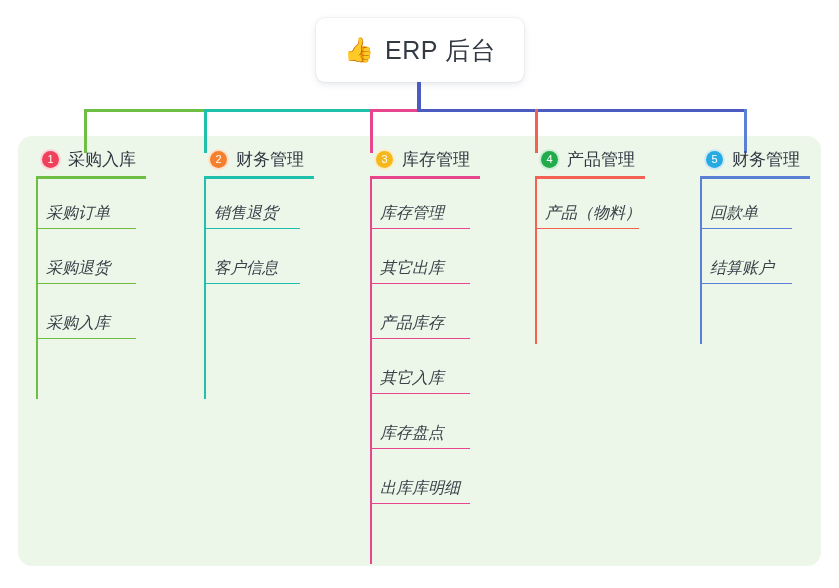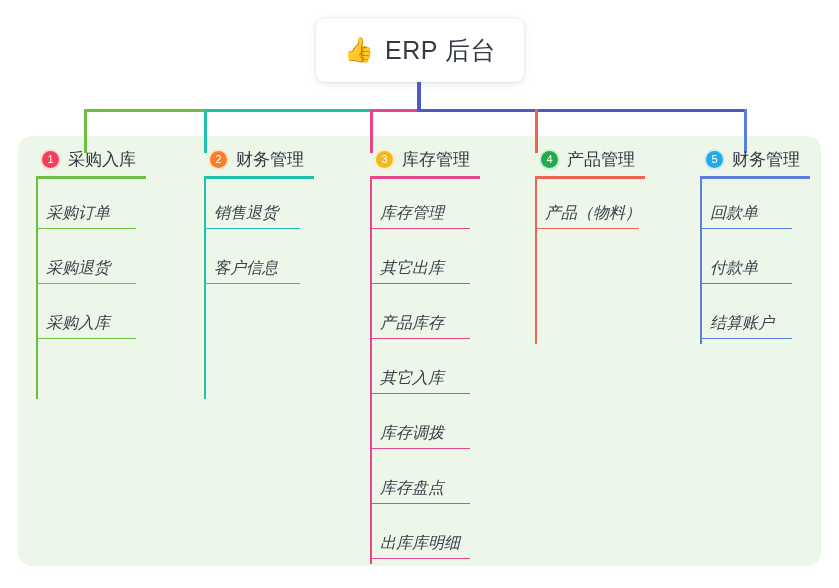--- a/index.html
+++ b/index.html
@@ -173,24 +173,20 @@
           </div>
           <div class="leaf">
             <span class="leaf-text">产品库存</span>
             <div class="leaf-rule" style="width: 100px; background: rgb(232, 69, 143);"></div>
           </div>
           <div class="leaf">
             <span class="leaf-text">其它入库</span>
             <div class="leaf-rule" style="width: 100px; background: rgb(232, 69, 143);"></div>
           </div>
           <div class="leaf">
-            <span class="leaf-text">库存调拨</span>
-            <div class="leaf-rule" style="width: 100px; background: rgb(232, 69, 143);"></div>
-          </div>
-          <div class="leaf">
             <span class="leaf-text">库存盘点</span>
             <div class="leaf-rule" style="width: 100px; background: rgb(232, 69, 143);"></div>
           </div>
           <div class="leaf">
             <span class="leaf-text">出库库明细</span>
             <div class="leaf-rule" style="width: 100px; background: rgb(232, 69, 143);"></div>
           </div>
         </div>
       </div>
       <div class="col" style="left: 535px;">
@@ -217,24 +213,20 @@
           <span class="col-title">财务管理</span>
         </div>
         <div class="col-rule" style="width: 110px; background: rgb(91, 127, 212);"></div>
         <div class="leaves">
           <div class="spine" style="background: rgb(91, 127, 212); height: 165px;"></div>
           <div class="leaf">
             <span class="leaf-text">回款单</span>
             <div class="leaf-rule" style="width: 92px; background: rgb(91, 127, 212);"></div>
           </div>
           <div class="leaf">
-            <span class="leaf-text">付款单</span>
-            <div class="leaf-rule" style="width: 92px; background: rgb(91, 127, 212);"></div>
-          </div>
-          <div class="leaf">
             <span class="leaf-text">结算账户</span>
             <div class="leaf-rule" style="width: 92px; background: rgb(91, 127, 212);"></div>
           </div>
         </div>
       </div>
     </div>
 
 </div>
 
 </body></html>

